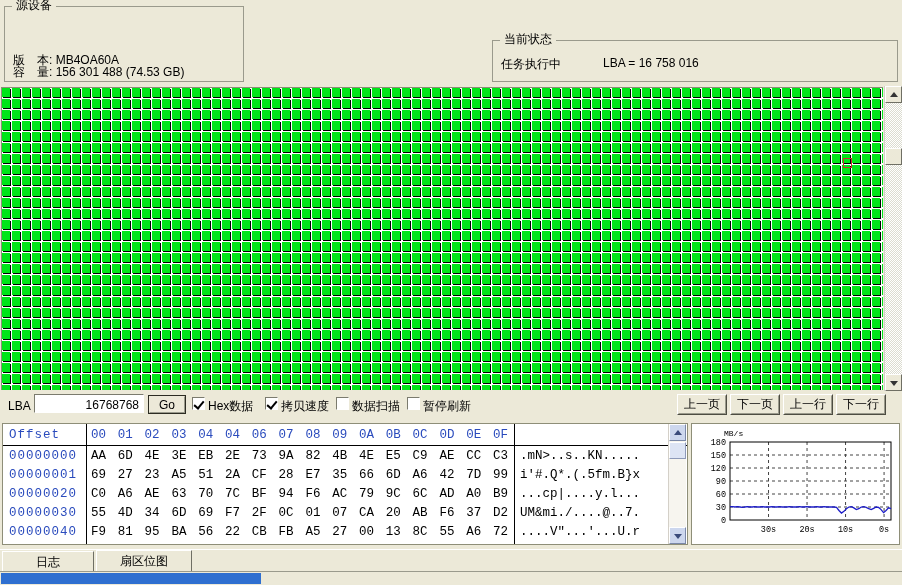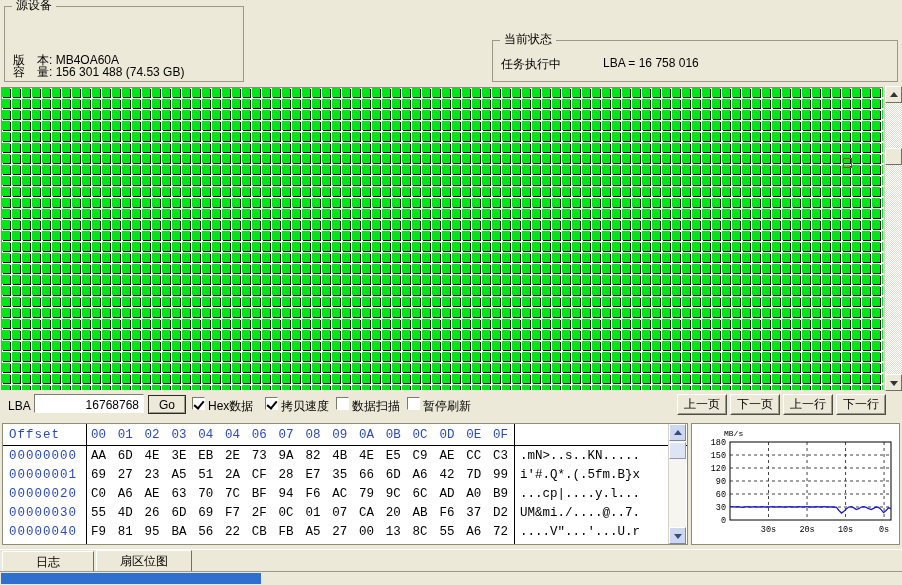--- a/index.html
+++ b/index.html
@@ -2822,21 +2822,21 @@
             <span style="position:absolute;left:375.2px;">A0</span>
             <span style="position:absolute;left:402px;">B9</span>
           </span>
           <span class="as">...cp|....y.l...</span>
         </div>
         <div class="hrow">
           <span class="off">00000030</span>
           <span class="hx" style="position:absolute;">
             <span style="position:absolute;left:0px;">55</span>
             <span style="position:absolute;left:26.8px;">4D</span>
-            <span style="position:absolute;left:53.6px;">26</span>
+            <span style="position:absolute;left:53.6px;">34</span>
             <span style="position:absolute;left:80.4px;">6D</span>
             <span style="position:absolute;left:107.2px;">69</span>
             <span style="position:absolute;left:134px;">F7</span>
             <span style="position:absolute;left:160.8px;">2F</span>
             <span style="position:absolute;left:187.6px;">0C</span>
             <span style="position:absolute;left:214.4px;">01</span>
             <span style="position:absolute;left:241.20000000000002px;">07</span>
             <span style="position:absolute;left:268px;">CA</span>
             <span style="position:absolute;left:294.8px;">20</span>
             <span style="position:absolute;left:321.6px;">AB</span>

